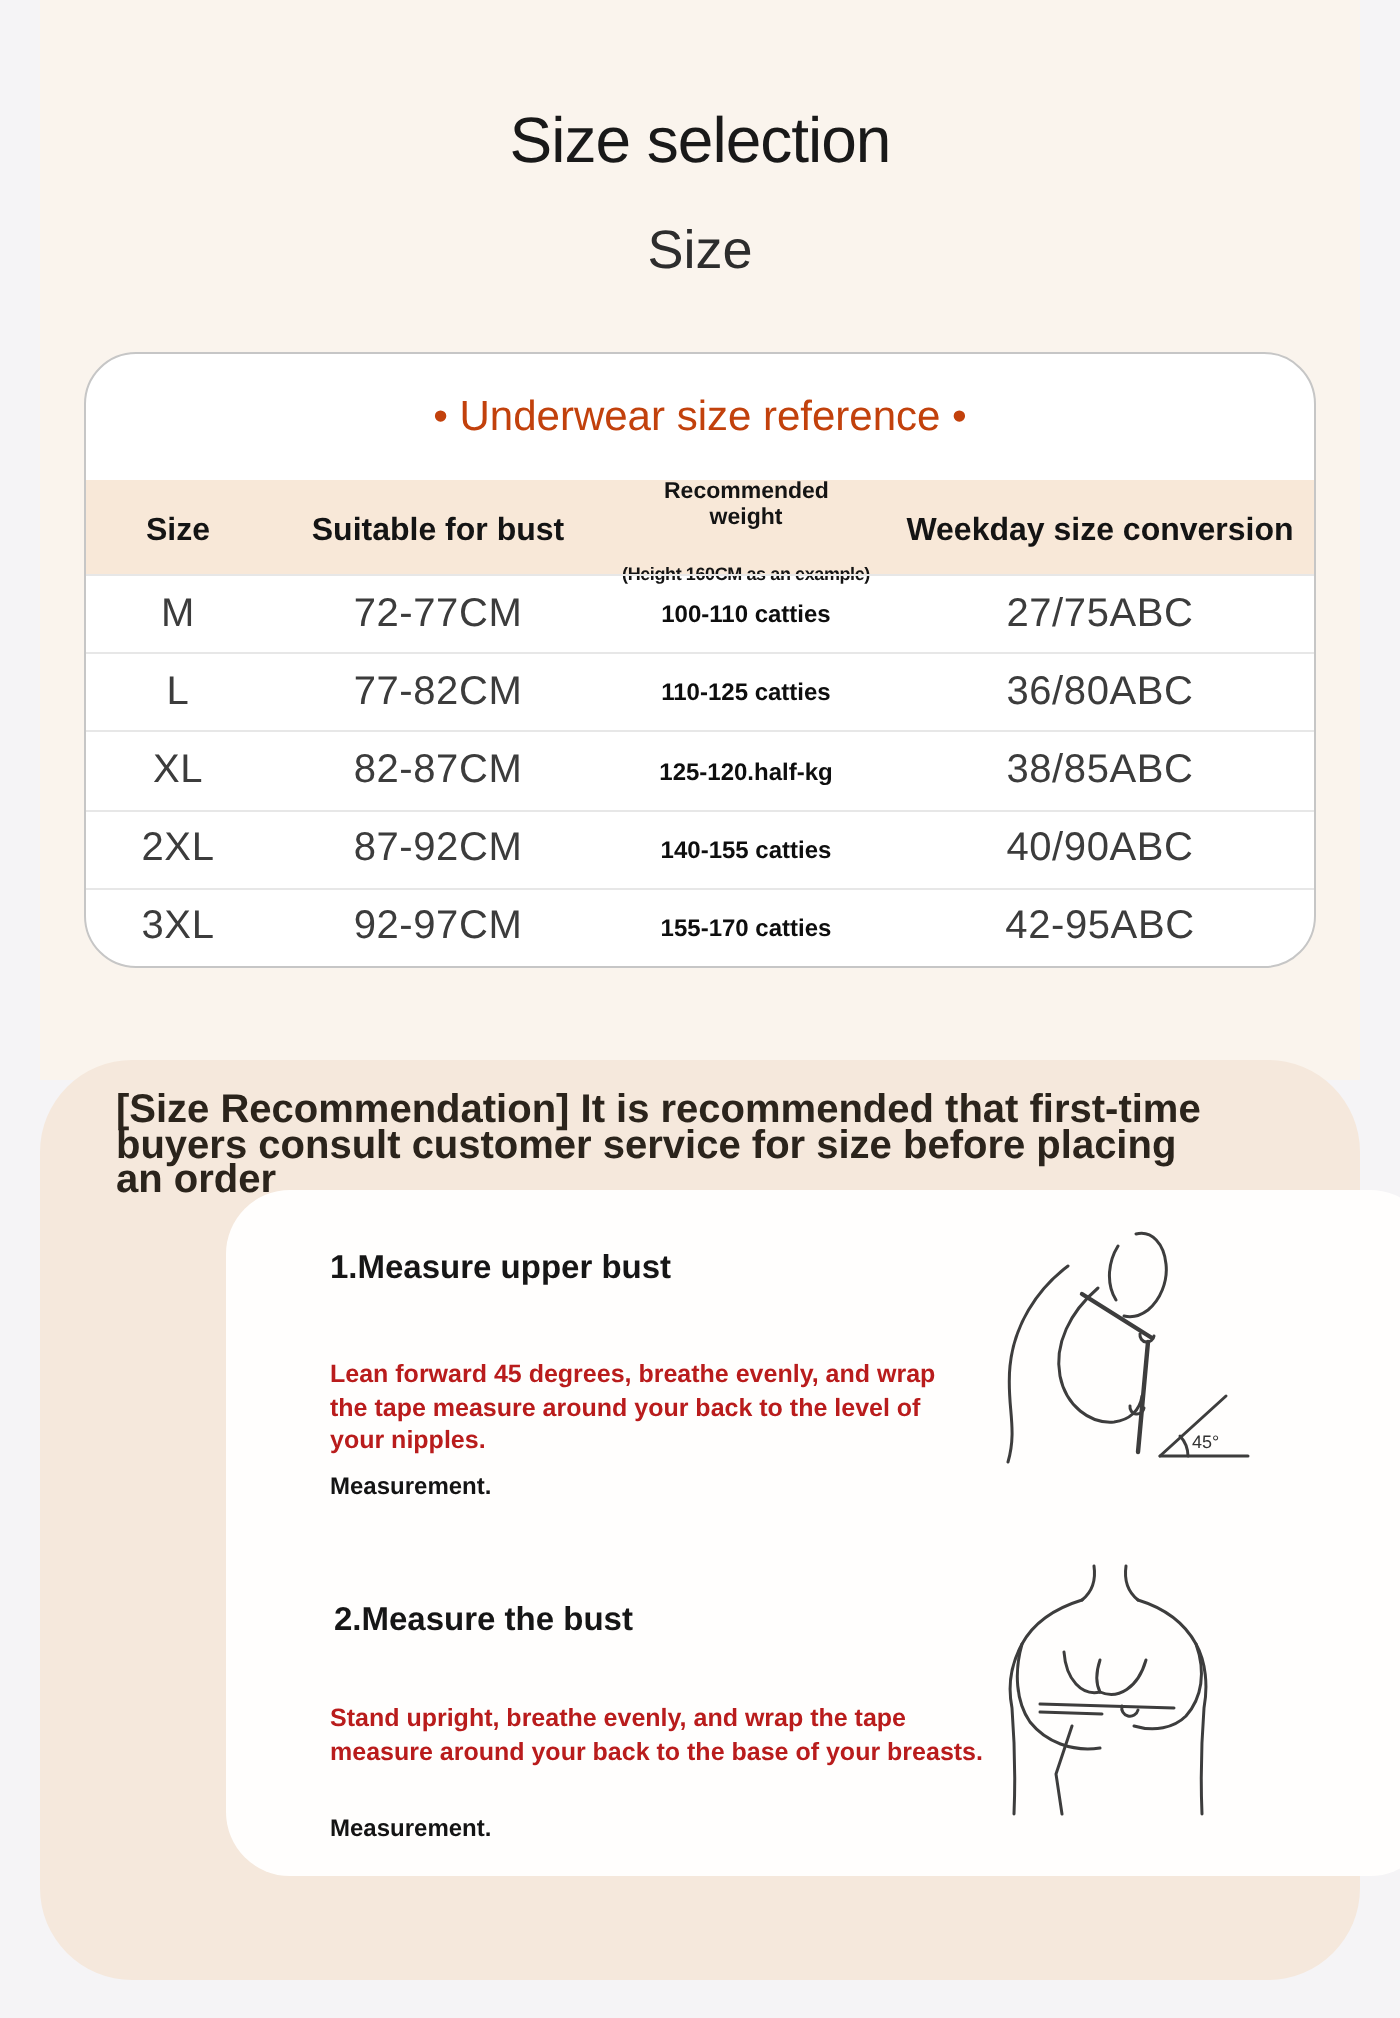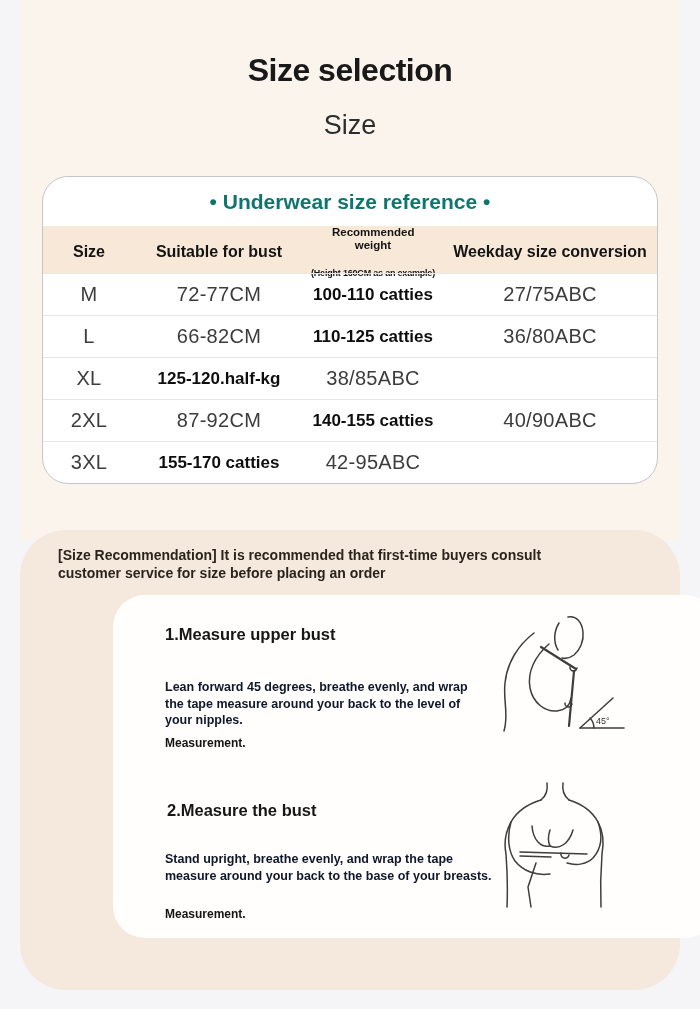--- a/index.html
+++ b/index.html
@@ -14,60 +14,60 @@
   .cream-panel {
     position:absolute; left:20px; top:0; width:660px; height:540px;
     background:#faf4ed;
   }
   .beige-panel {
     position:absolute; left:20px; top:530px; width:660px; height:460px;
     background:#f5e8dc; border-radius:46px;
   }
   .page-title {
     position:absolute; left:0; top:52px; width:700px;
-    text-align:center; font-size:32px; font-weight:700; letter-spacing:-0.5px; color:#191919;
+    text-align:center; font-size:32px; font-weight:400; letter-spacing:-0.5px; color:#191919;
   }
   .page-subtitle {
     position:absolute; left:0; top:110px; width:700px;
     text-align:center; font-size:27px; font-weight:400; color:#2d2d2d;
   }
   .size-card {
     position:absolute; left:42px; top:176px; width:616px; height:308px;
     background:#ffffff; border:1px solid #c6c6c6; border-radius:26px;
     overflow:hidden; display:flex; flex-direction:column;
   }
   .card-title {
-    height:49px; display:flex; align-items:center; justify-content:center;
-    font-size:21px; font-weight:700; color:#0f766e;
+    height:63px; display:flex; align-items:center; justify-content:center;
+    font-size:21px; font-weight:400; color:#c2410c;
   }
   .thead, .trow {
     display:grid; grid-template-columns:92px 168px 140px 1fr;
     align-items:center;
   }
   .thead {
     height:47px; background:#f8e8d8;
   }
   .thead .cell { text-align:center; font-weight:800; font-size:16px; color:#141414; }
   .thead .cell.weight-col { font-size:11.5px; line-height:1.15; }
   .weight-label { display:inline-block; max-width:82px; }
   .weight-note { display:block; font-size:9px; font-weight:700; letter-spacing:-0.2px; margin-top:16px; }
   .tbody { flex:1; display:flex; flex-direction:column; }
   .trow { flex:1; border-top:1px solid #e7e7e7; }
   .trow .cell { text-align:center; font-size:20px; font-weight:400; color:#3c3c3c; letter-spacing:0.3px; }
-  .trow .cell.weight-cell { font-size:17px; font-weight:800; color:#0e0e0e; letter-spacing:0; }
+  .trow .cell.weight-cell { font-size:12px; font-weight:800; color:#0e0e0e; letter-spacing:0; }
   .reco-text {
     position:absolute; left:58px; top:547px; width:545px;
-    font-size:14px; font-weight:800; line-height:17.5px; color:#2b241c;
+    font-size:20px; font-weight:800; line-height:17.5px; color:#2b241c;
   }
   .measure-box {
     position:absolute; left:65px; top:595px; width:604px; height:343px;
     background:#fffefd; border-radius:32px;margin-left:48px;
   }
   .m-heading { position:absolute; left:52px; font-size:16.5px; font-weight:800; color:#161616; }
-  .m-body { position:absolute; left:52px; font-size:12.5px; font-weight:700; line-height:16.5px; color:#0f172a; }
+  .m-body { position:absolute; left:52px; font-size:12.5px; font-weight:700; line-height:16.5px; color:#b91c1c; }
   .m-footer { position:absolute; left:52px; font-size:12px; font-weight:800; color:#141414; }
   .m-illus { position:absolute; }
   .h1 { top:30px; } .b1 { top:84px; width:315px; } .f1 { top:141px; }
   .i1 { left:383px; top:16px; }
   .h2 { top:206px; left:54px; } .b2 { top:256px; width:332px; } .f2 { top:312px; }
   .i2 { left:380px; top:186px; }
   svg .ln { fill:none; stroke:#3d3d3d; stroke-width:1.5; stroke-linecap:round; stroke-linejoin:round; }
   svg .ln-thick { fill:none; stroke:#3d3d3d; stroke-width:2.2; stroke-linecap:round; }
   svg text { font-family:"Liberation Sans", sans-serif; font-size:9px; fill:#333; }
 </style>
@@ -95,37 +95,39 @@
 
   <div class="tbody">
     <div class="trow">
       <div class="cell">M</div>
       <div class="cell">72-77CM</div>
       <div class="cell weight-cell">100-110 catties</div>
       <div class="cell">27/75ABC</div>
     </div>
     <div class="trow">
       <div class="cell">L</div>
-      <div class="cell">66-82CM</div>
+      <div class="cell">77-82CM</div>
       <div class="cell weight-cell">110-125 catties</div>
       <div class="cell">36/80ABC</div>
     </div>
     <div class="trow">
       <div class="cell">XL</div>
+      <div class="cell">82-87CM</div>
       <div class="cell weight-cell">125-120.half-kg</div>
       <div class="cell">38/85ABC</div>
     </div>
     <div class="trow">
       <div class="cell">2XL</div>
       <div class="cell">87-92CM</div>
       <div class="cell weight-cell">140-155 catties</div>
       <div class="cell">40/90ABC</div>
     </div>
     <div class="trow">
       <div class="cell">3XL</div>
+      <div class="cell">92-97CM</div>
       <div class="cell weight-cell">155-170 catties</div>
       <div class="cell">42-95ABC</div>
     </div>
   </div>
 </div>
 
 <div class="reco-text">[Size Recommendation] It is recommended that first-time buyers consult customer service for size before placing an order</div>
 
 <div class="measure-box">
 

